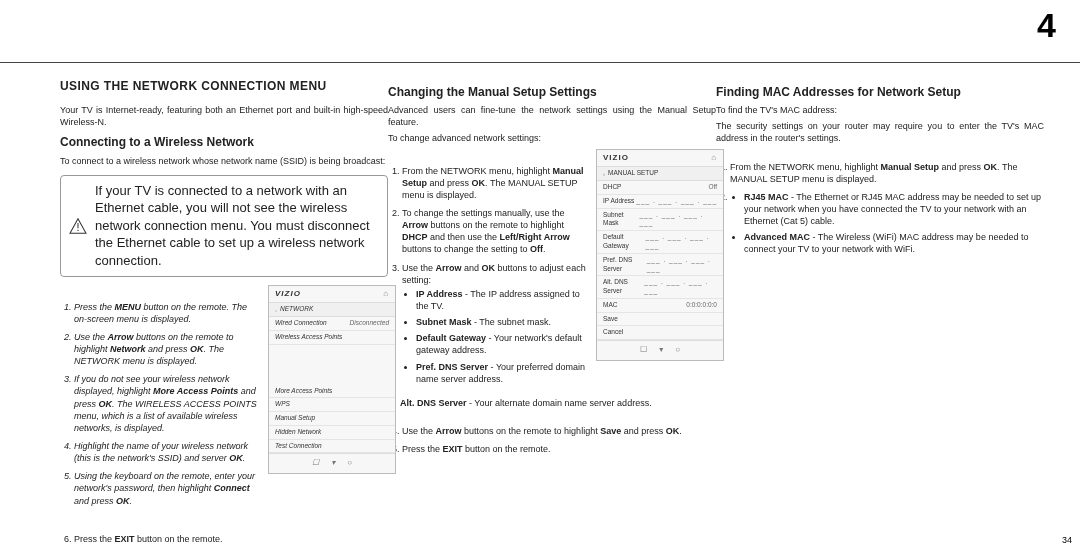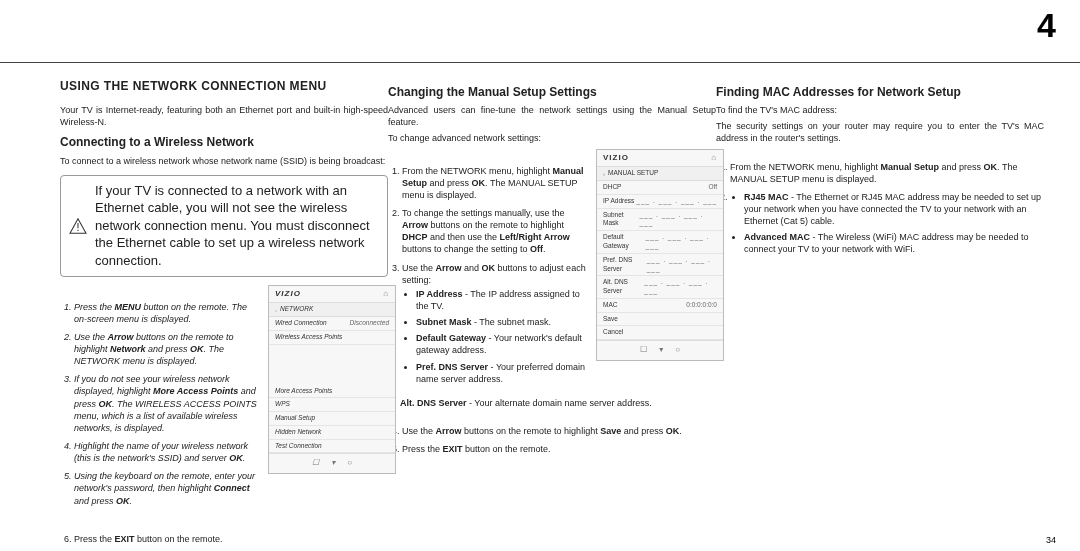--- a/index.html
+++ b/index.html
@@ -24,21 +24,21 @@
     position: absolute;
     top: 6px; right: 24px;
     font-size: 34px; font-weight: 700;
     color: #000;
   }
   hr.top-rule {
     position: absolute; left: 0; right: 0; top: 54px;
     border: none; border-top: 1px solid #444;
   }
   .page-num {
-    position: absolute; bottom: 6px; right: 24px;
+    position: absolute; bottom: 6px; right: 8px;
     font-size: 9px; color: #000;
   }
   .cols {
     position: absolute;
     top: 78px; left: 60px; right: 36px; bottom: 26px;
     display: grid;
     grid-template-columns: 1fr 1fr 1fr;
     font-size: 9px;
     line-height: 1.35;
   }

